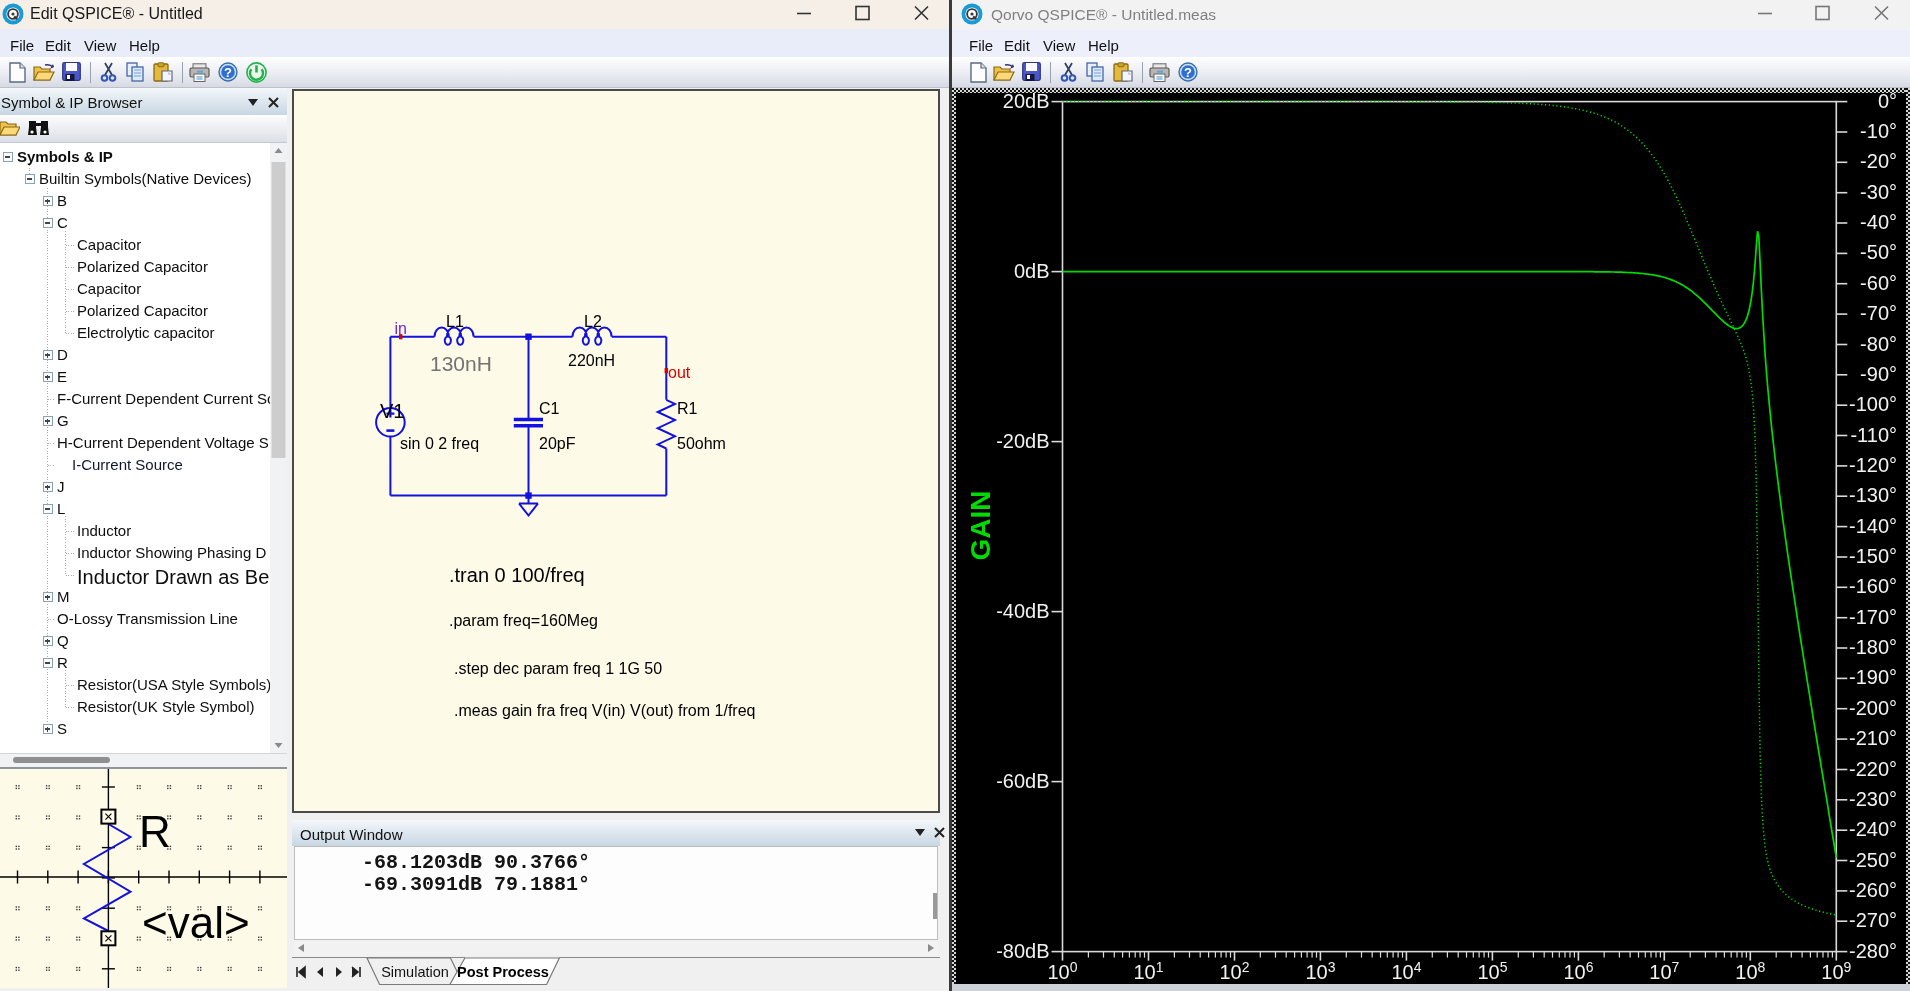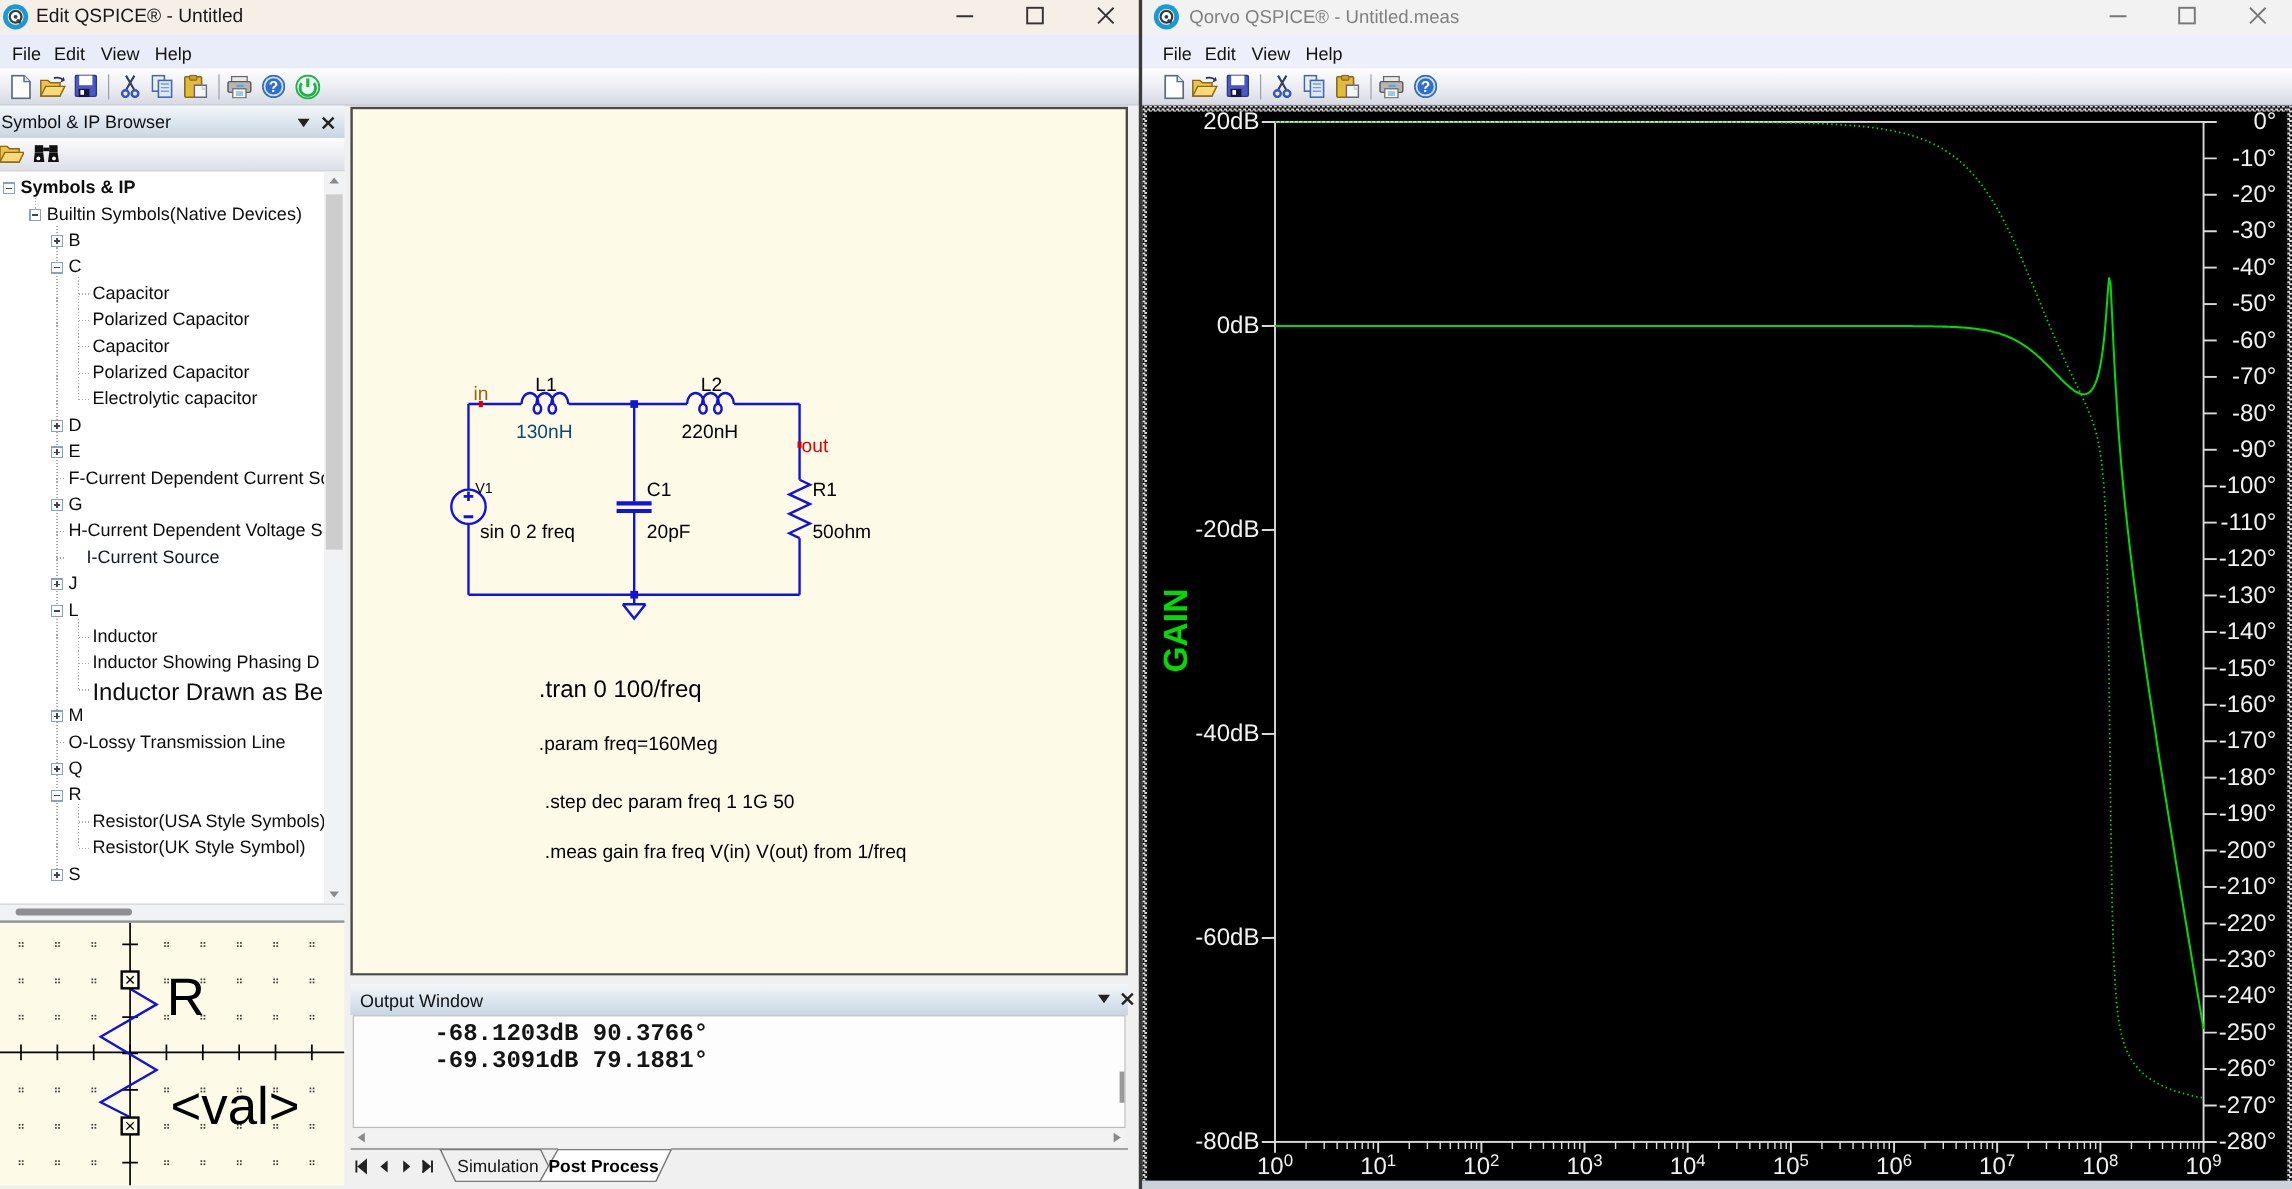--- a/index.html
+++ b/index.html
@@ -423,26 +423,26 @@
     <path d="M280.5 247.7 A 7.15 9.2 0 0 1 294.79999999999995 247.7 A 3.1 4.1 0 1 1 292.9 247.7 A 7.15 9.2 0 0 1 307.19999999999993 247.7 A 3.1 4.1 0 1 1 305.29999999999995 247.7 A 7.15 9.2 0 0 1 319.5999999999999 247.7 " fill="none" stroke="#1212e0" stroke-width="2"></path>
     <circle cx="98.39999999999998" cy="333.3" r="14.3" fill="none" stroke="#1212e0" stroke-width="2"></circle>
     <path d="M94.39999999999998 324.6 H102.39999999999998 M98.39999999999998 320.6 V328.6" stroke="#1212e0" stroke-width="2.2"></path>
     <path d="M94.39999999999998 341.6 H102.39999999999998" stroke="#1212e0" stroke-width="2.6"></path>
     <path d="M221.79999999999995 330.5 H251 M221.79999999999995 336.8 H251" stroke="#1212e0" stroke-width="3.4"></path>
     <polyline points="374.3,310.8 383.0,314.9 365.7,323.0 383.0,331.1 365.7,339.2 383.0,347.3 365.7,355.4 374.3,359.5" fill="none" stroke="#1212e0" stroke-width="2"></polyline>
     <rect x="107" y="245.1" width="3.4" height="5.2" fill="#dc0000"></rect>
     <rect x="372.59999999999997" y="279" width="3.4" height="5.2" fill="#dc0000"></rect>
   </svg>
 <div class="abs" style="left:446px;top:312.5px;font-size:16px;color:#000;white-space:nowrap">L1</div>
-<div class="abs" style="left:430px;top:351.5px;font-size:16px;color:#0c4a6e;white-space:nowrap">130nH</div>
+<div class="abs" style="left:430px;top:351.5px;font-size:21px;color:#737373;white-space:nowrap">130nH</div>
 <div class="abs" style="left:584px;top:312.5px;font-size:16px;color:#000;white-space:nowrap">L2</div>
 <div class="abs" style="left:568px;top:351.5px;font-size:16px;color:#000;white-space:nowrap">220nH</div>
-<div class="abs" style="left:394.5px;top:319.5px;font-size:16px;color:#a16207;white-space:nowrap">in</div>
+<div class="abs" style="left:394.5px;top:319.5px;font-size:16px;color:#6d28d9;white-space:nowrap">in</div>
 <div class="abs" style="left:668px;top:363.5px;font-size:16px;color:#dc0000;white-space:nowrap">out</div>
-<div class="abs" style="left:396px;top:400.0px;font-size:12px;color:#000;white-space:nowrap">V1</div>
+<div class="abs" style="left:380px;top:400.0px;font-size:20px;color:#000;white-space:nowrap">V1</div>
 <div class="abs" style="left:400px;top:435.0px;font-size:16px;color:#000;white-space:nowrap">sin 0 2 freq</div>
 <div class="abs" style="left:539px;top:400.0px;font-size:16px;color:#000;white-space:nowrap">C1</div>
 <div class="abs" style="left:539px;top:435.0px;font-size:16px;color:#000;white-space:nowrap">20pF</div>
 <div class="abs" style="left:677px;top:400.0px;font-size:16px;color:#000;white-space:nowrap">R1</div>
 <div class="abs" style="left:677px;top:435.0px;font-size:16px;color:#000;white-space:nowrap">50ohm</div>
 <div class="abs" style="left:449px;top:564.0px;font-size:20px;color:#000;white-space:nowrap">.tran 0 100/freq</div>
 <div class="abs" style="left:449px;top:611.5px;font-size:16px;color:#000;white-space:nowrap">.param freq=160Meg</div>
 <div class="abs" style="left:454px;top:659.5px;font-size:16px;color:#000;white-space:nowrap">.step dec param freq 1 1G 50</div>
 <div class="abs" style="left:454px;top:702.0px;font-size:16px;color:#000;white-space:nowrap">.meas gain fra freq V(in) V(out) from 1/freq</div>
 <div class="abs" style="left:940px;top:88px;width:11px;height:903px;background:#f0f0f0"></div>

